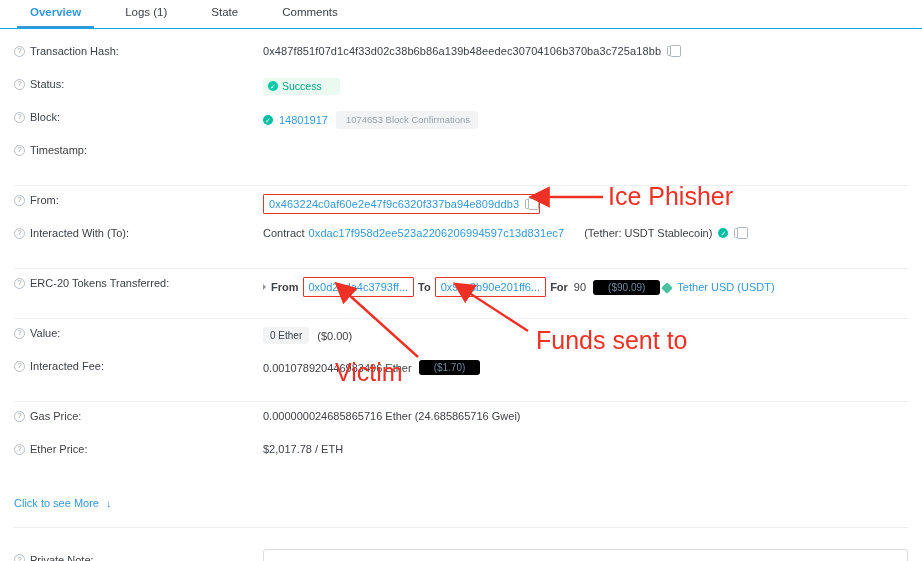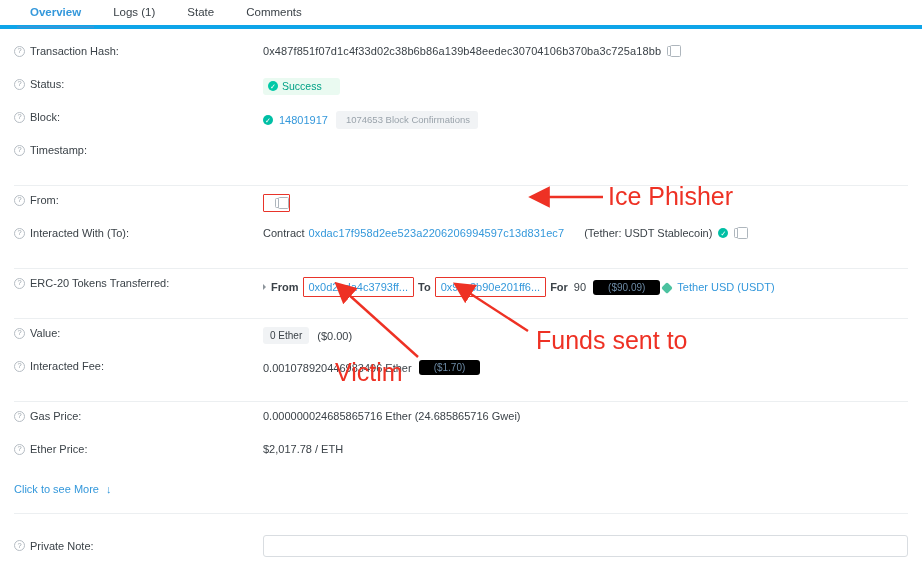--- a/index.html
+++ b/index.html
@@ -15,22 +15,22 @@
     overflow: hidden;
   }
 
   
   .tabbar {
     position: relative;
     height: 29px;
     display: flex;
     align-items: flex-start;
     padding-left: 14px;
-    gap: 0;
-    border-bottom: 4px solid #0ea5e9;
+    gap: 12px;
+    border-bottom: 1px solid #0ea5e9;
   }
   .tab {
     font-size: 11.5px;
     color: #3b4248;
     padding: 6px 16px 9px 16px;
     cursor: pointer;
     white-space: nowrap;
     position: relative;
     top: 0px;
   }
@@ -299,20 +299,21 @@
 
   <div class="divider" style="margin-top:10px;"></div>
 
   <div class="row" style="margin-top:4px;">
     <div class="label">
       <span class="qmark">?</span>
       <span>From:</span>
     </div>
     <div class="value">
       <span class="redbox">
+        <a class="link mono-ish" href="#">0x463224c0af60e2e47f9c6320f337ba94e809ddb3</a>
         <span class="copy-ico"></span>
       </span>
     </div>
   </div>
 
   <div class="row">
     <div class="label">
       <span class="qmark">?</span>
       <span>Interacted With (To):</span>
     </div>
@@ -385,21 +386,21 @@
   </div>
 
   <div class="row">
     <div class="label">
       <span class="qmark">?</span>
       <span>Ether Price:</span>
     </div>
     <div class="value">$2,017.78 / ETH</div>
   </div>
 
-  <div class="seemore" style="margin-top:9px;">
+  <div class="seemore" style="margin-top:23px;">
     <span>Click to see More</span>
     <span class="arrow-down">↓</span>
   </div>
 
   <div class="divider" style="margin-top:18px;"></div>
 
   <div class="row" style="margin-top:14px; align-items:center;">
     <div class="label">
       <span class="qmark">?</span>
       <span>Private Note:</span>

